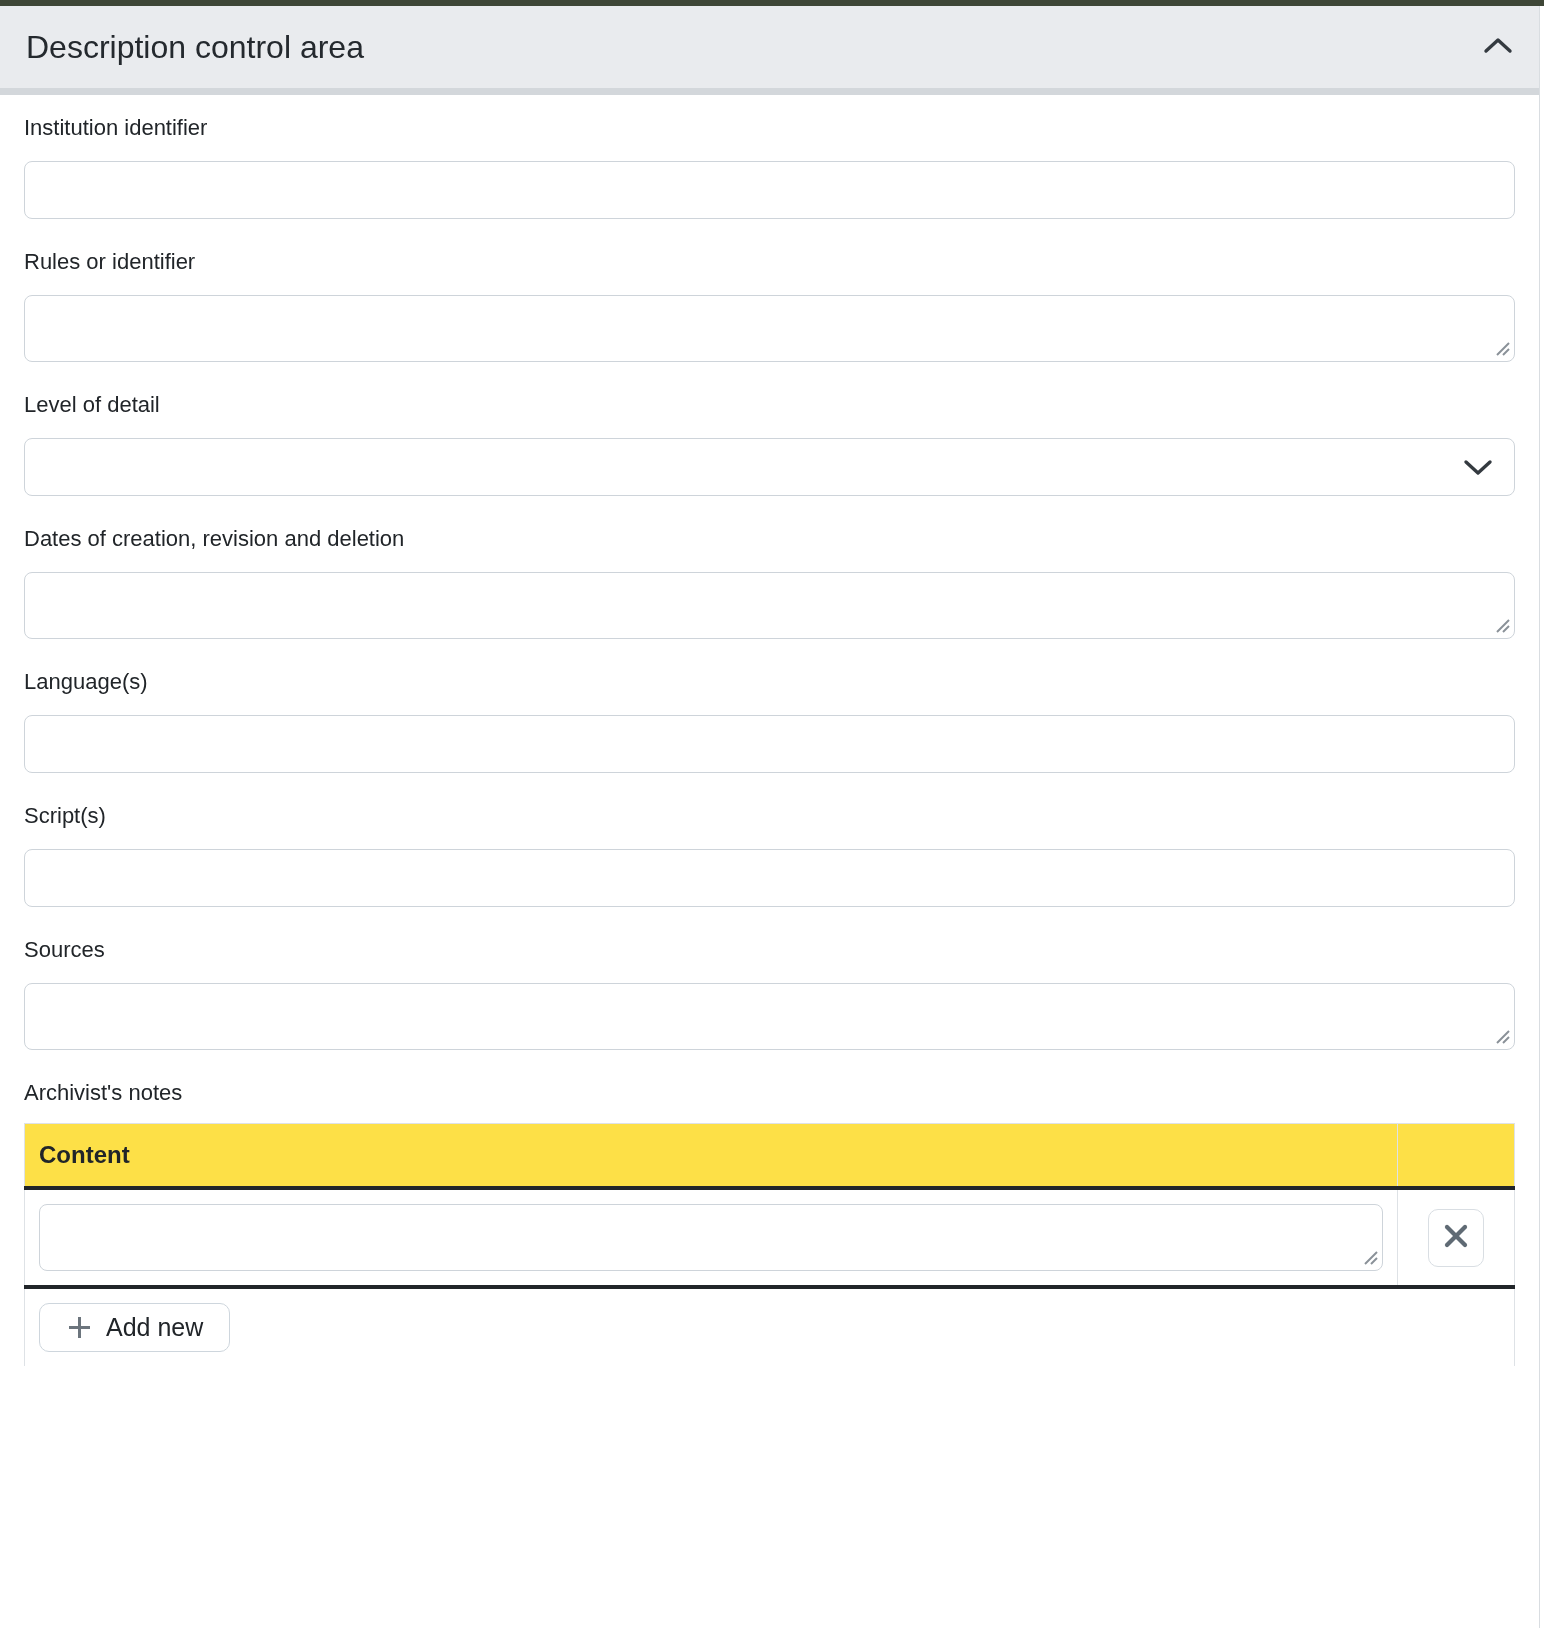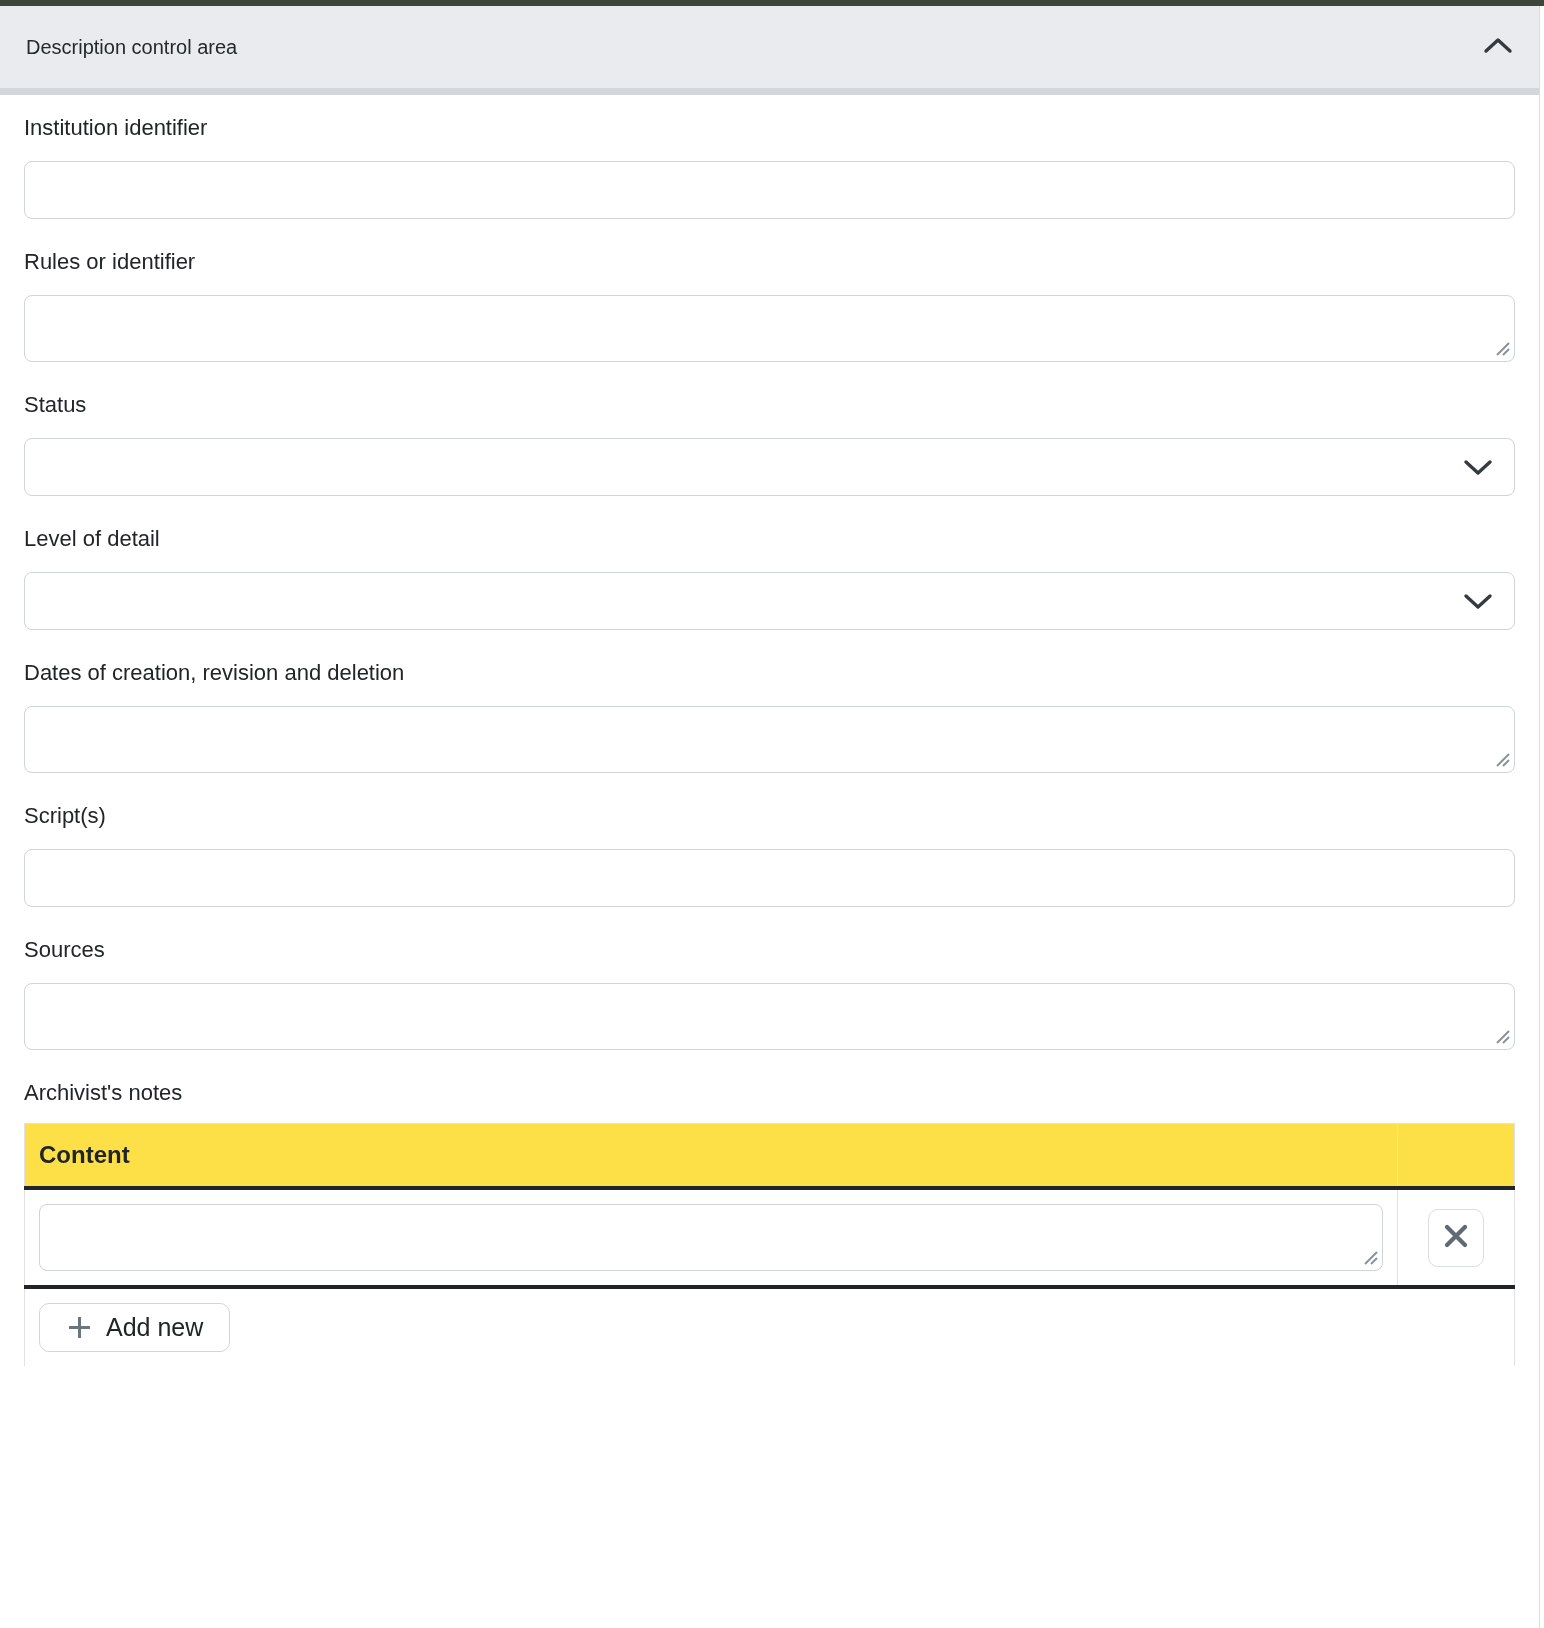--- a/index.html
+++ b/index.html
@@ -28,21 +28,21 @@
   }
   .section-header {
     height: 82px;
     background: #e9ebee;
     display: flex;
     align-items: center;
     justify-content: space-between;
     padding: 0 26px;
   }
   .section-title {
-    font-size: 20px;
+    font-size: 32px;
     font-weight: 400;
     color: #24292e;
   }
   .section-header .collapse-btn {
     background: none;
     border: none;
     padding: 0;
     cursor: pointer;
     display: flex;
     align-items: center;
@@ -201,31 +201,20 @@
         <textarea class="form-control" style=""></textarea>
         <span class="resize-handle">
           <svg width="15" height="15" viewBox="0 0 15 15">
             <line x1="2" y1="14" x2="14" y2="2" stroke="#8a9198" stroke-width="2"></line>
             <line x1="8" y1="14" x2="14" y2="8" stroke="#8a9198" stroke-width="2"></line>
           </svg>
         </span>
       </div>
     </div>
 
-    <div class="field">
-      <label class="field-label">Status</label>
-      <div class="control-slot select-wrap">
-        <select class="form-control"><option value=""></option></select>
-        <span class="select-chevron">
-          <svg width="30" height="18" viewBox="0 0 30 18" fill="none">
-            <polyline points="3,4 15,15 27,4" stroke="#343a40" stroke-width="3.4" stroke-linecap="round" stroke-linejoin="round"></polyline>
-          </svg>
-        </span>
-      </div>
-    </div>
 
     <div class="field">
       <label class="field-label">Level of detail</label>
       <div class="control-slot select-wrap">
         <select class="form-control"><option value=""></option></select>
         <span class="select-chevron">
           <svg width="30" height="18" viewBox="0 0 30 18" fill="none">
             <polyline points="3,4 15,15 27,4" stroke="#343a40" stroke-width="3.4" stroke-linecap="round" stroke-linejoin="round"></polyline>
           </svg>
         </span>
@@ -238,20 +227,26 @@
         <textarea class="form-control" style=""></textarea>
         <span class="resize-handle">
           <svg width="15" height="15" viewBox="0 0 15 15">
             <line x1="2" y1="14" x2="14" y2="2" stroke="#8a9198" stroke-width="2"></line>
             <line x1="8" y1="14" x2="14" y2="8" stroke="#8a9198" stroke-width="2"></line>
           </svg>
         </span>
       </div>
     </div>
 
+    <div class="field">
+      <label class="field-label">Language(s)</label>
+      <div class="control-slot">
+        <input type="text" class="form-control" style="">
+      </div>
+    </div>
 
     <div class="field">
       <label class="field-label">Script(s)</label>
       <div class="control-slot">
         <input type="text" class="form-control" style="">
       </div>
     </div>
 
     <div class="field">
       <label class="field-label">Sources</label>

